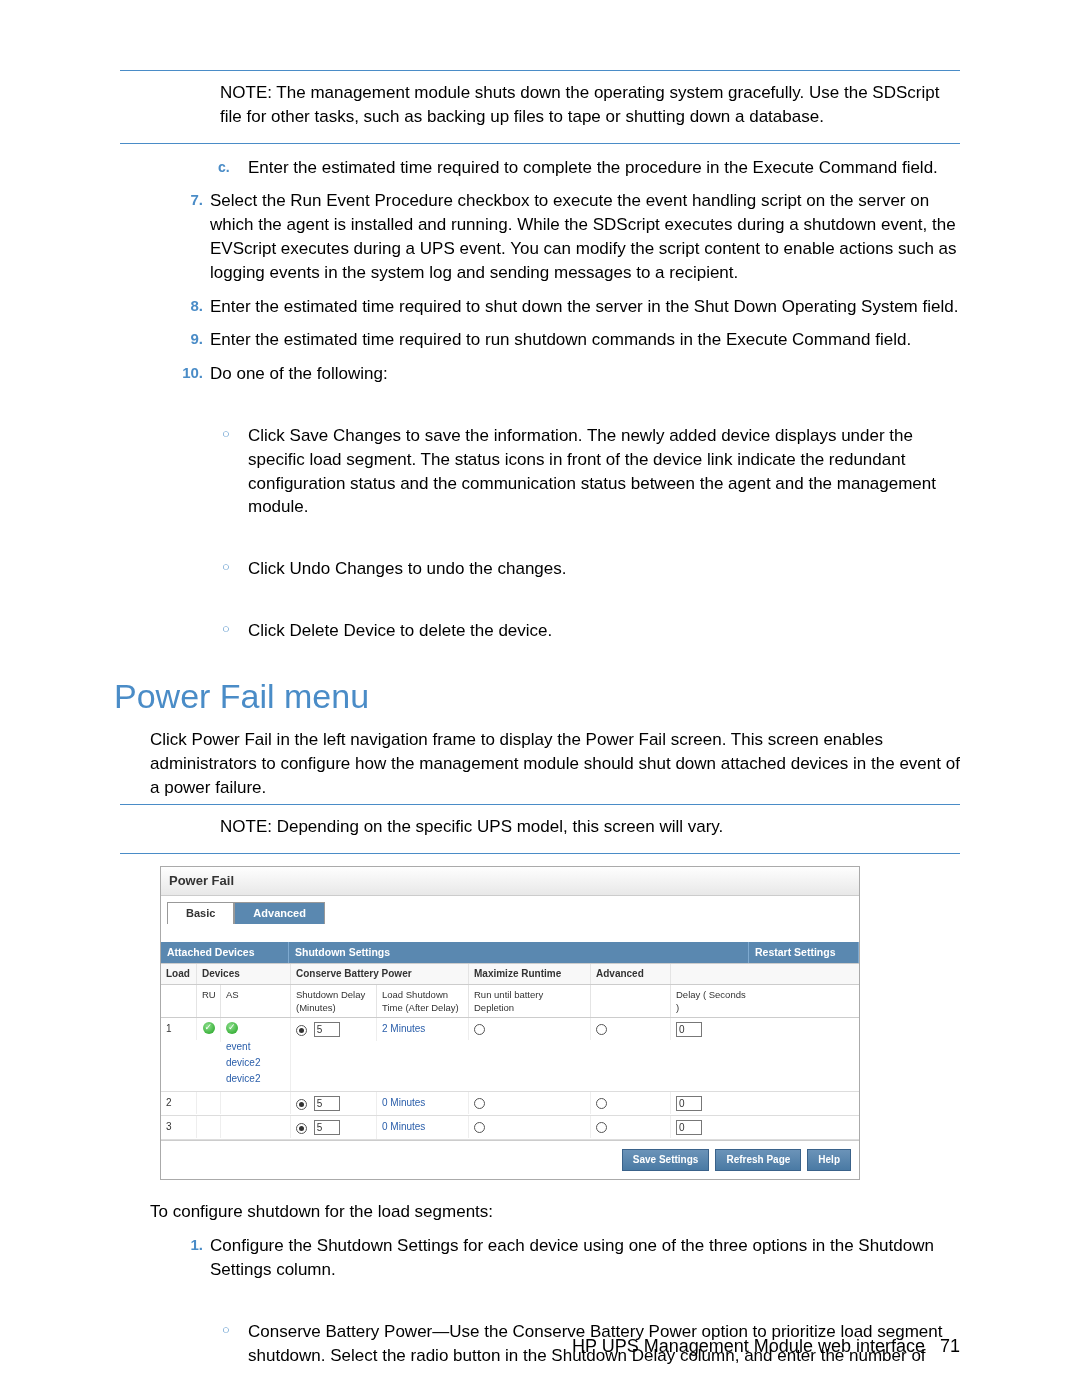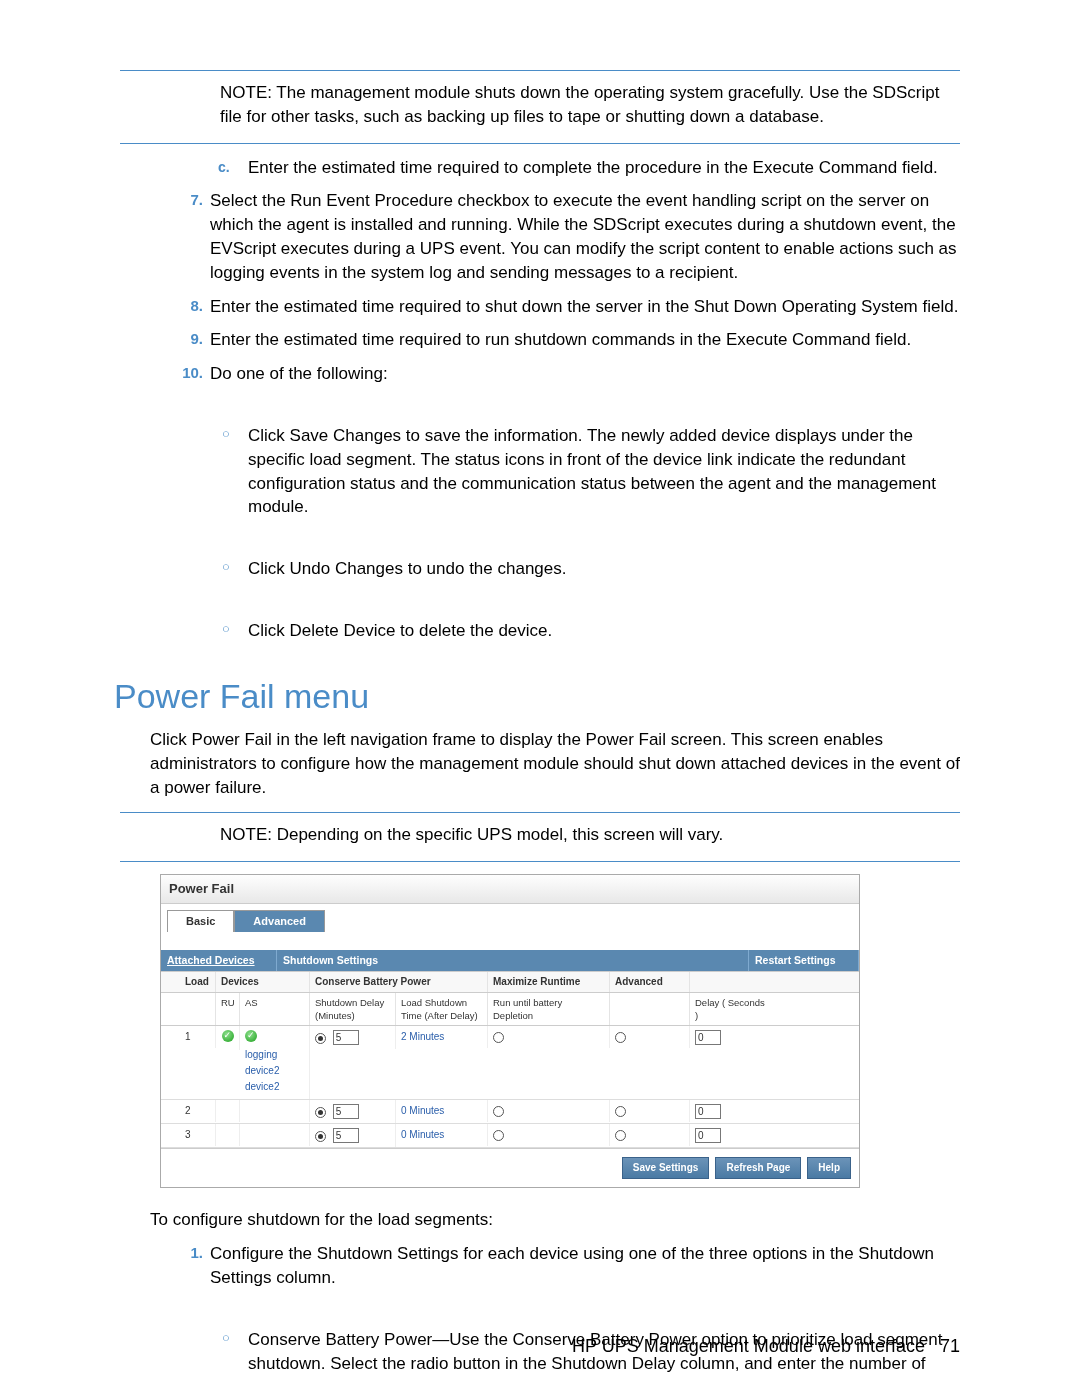--- a/index.html
+++ b/index.html
@@ -52,21 +52,21 @@
     font-size: 13px;
     font-weight: bold;
   }
   h1.section {
     color: #4a8cc7;
     font-weight: 300;
     font-size: 34px;
     margin: 30px 0 8px -6px;
     font-family: Arial, sans-serif;
   }
-  .intro { margin-left: 30px; margin-bottom: 12px; }
+  .intro { margin-left: 30px; margin-bottom: 4px; }
   .intro2 { margin-left: 30px; margin-bottom: 10px; margin-top: 14px; }
 
   
   .shot {
     margin-left: 40px;
     width: 700px;
     border: 1px solid #aaa;
     font-size: 11px;
     color: #333;
     background: #fff;
@@ -94,26 +94,26 @@
   .tab.basic { background: #fff; font-weight: bold; color: #333; }
   .tab.adv   { background: #5a88b0; color: #fff; font-weight: bold; }
   .section-bar {
     display: flex;
     background: #5a88b0;
     color: #fff;
     font-weight: bold;
     font-size: 10.5px;
   }
   .section-bar > div { padding: 3px 6px; border-right: 1px solid #7faad0; }
-  .sb1 { width: 116px; text-decoration: underline; }
+  .sb1 { width: 128px; }
   .sb2 { flex: 1; }
   .sb3 { width: 110px; }
   .hdr-row { display: flex; border-top: 1px solid #ccc; border-bottom: 1px solid #ccc; font-weight: bold; font-size: 10px; background:#f8f8f8; }
   .hdr-row > div { padding: 3px 5px; border-right: 1px solid #e4e4e4; }
-  .c-load { width: 36px; margin-left: 19px; }
+  .c-load { width: 36px; }
   .c-dev  { width: 94px; }
   .c-cbp  { width: 178px; }
   .c-max  { width: 122px; }
   .c-adv  { width: 80px; }
   .c-rest { width: 82px; }
   .hdr2 { display:flex; border-bottom:1px solid #ccc; font-size:9.5px; background:#fff; }
   .hdr2 > div { padding: 3px 5px; border-right:1px solid #e4e4e4; }
   .c-ru   { width:24px; text-align:center; }
   .c-as   { width:70px; }
   .c-sd   { width:86px; }
@@ -220,21 +220,21 @@
     <div class="c-sd">Shutdown Delay (Minutes)</div>
     <div class="c-lst">Load Shutdown Time (After Delay)</div>
     <div class="c-run">Run until battery Depletion</div>
     <div class="c-adv"></div>
     <div class="c-rest" style="border-right:none;">Delay ( Seconds )</div>
   </div>
   <div id="rows-container">
       <div class="row">
         <div class="c-load">1</div>
         <div class="c-ru"><span class="ok-icon"></span></div>
-        <div class="c-as"><span class="ok-icon"></span> <span class="devlist"><div>logging</div><div>device2</div><div>device2</div></span></div>
+        <div class="c-as"><span class="ok-icon"></span> <span class="devlist"><div>event</div><div>device2</div><div>device2</div></span></div>
         <div class="c-sd"><span class="radio sel"></span> <span class="inp">5</span></div>
         <div class="c-lst" style="color:#2a5eaa;">2 Minutes</div>
         <div class="c-run"><span class="radio"></span></div>
         <div class="c-adv"><span class="radio"></span></div>
         <div class="c-rest" style="border-right:none;"><span class="inp">0</span></div>
       </div>
       <div class="row">
         <div class="c-load">2</div>
         <div class="c-ru"></div>
         <div class="c-as"> <span class="devlist"></span></div>

